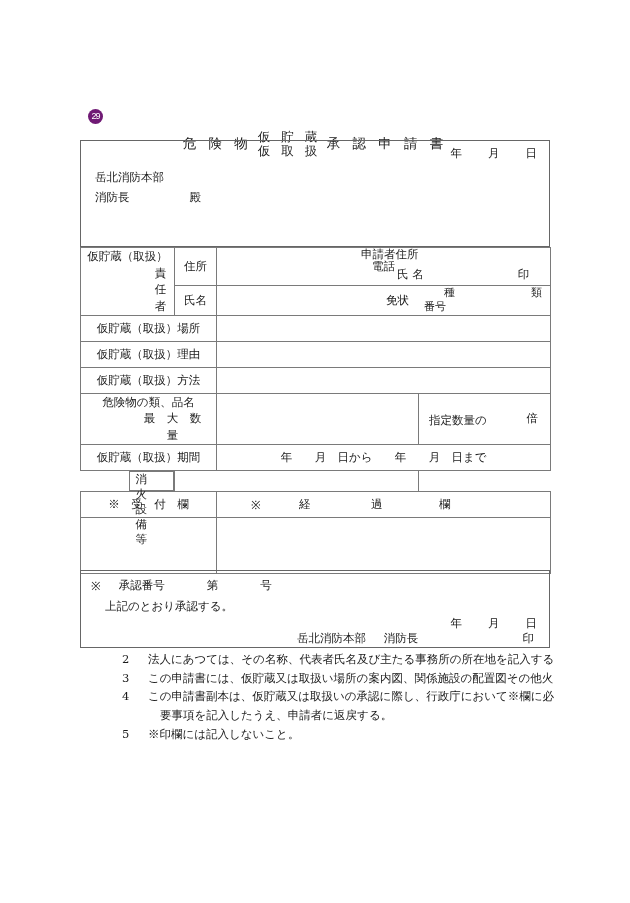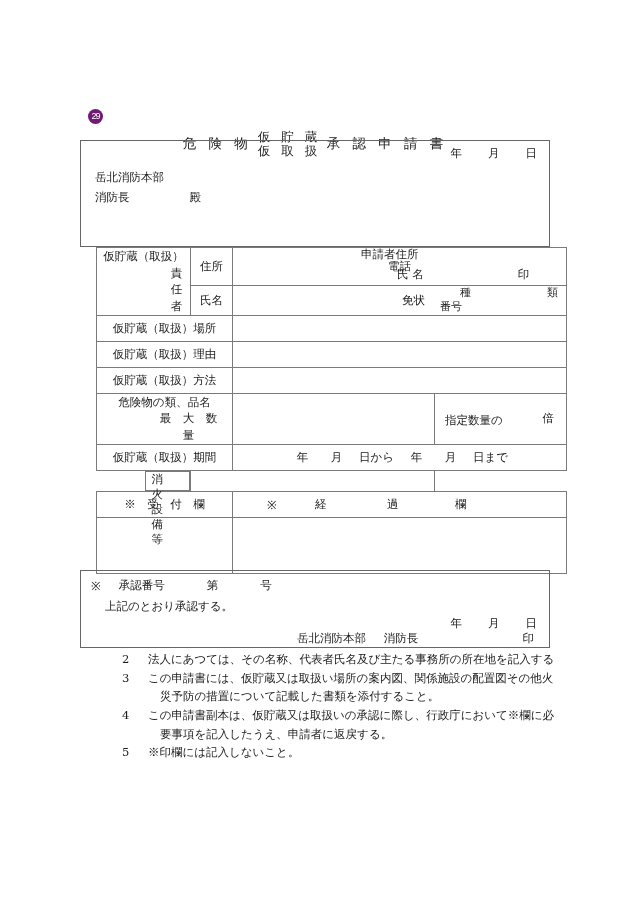--- a/index.html
+++ b/index.html
@@ -102,21 +102,21 @@
     width: 270px;
     font-size: 11.5px;
     line-height: 1.75;
     margin-top: 40px;
   }
   .applicant .r1 { padding-left: 82px; }
   .applicant .r2 { display: flex; padding-left: 118px; }
   .applicant .r2 .in { margin-left: 94px; }
 
   
-  .main-table { top: 247px; position: absolute; left: 96px; width: 470px; }
+  .main-table { top: 247px; position: absolute; left: 80px; width: 470px; }
   .main-table table { border-collapse: collapse; width: 470px; table-layout: fixed; }
   .main-table td {
     border: 1px solid #7a7a7a;
     font-size: 11.5px;
     padding: 0 6px;
     box-sizing: border-box;
   }
 
   .lbl-2line {
     line-height: 1.45;
@@ -168,21 +168,21 @@
     right: 6px;
     bottom: 2px;
   }
 
   .kikan {
     display: flex;
     justify-content: center;
     font-size: 11.5px;
   }
   .kikan .g { display: inline-block; width: 34px; text-align: center; }
-  .kikan .g2 { display: inline-block; width: 46px; text-align: center; }
+  .kikan .g2 { display: inline-block; width: 46px; text-align: left; }
 
   .keika {
     display: flex;
     font-size: 11.5px;
     padding-left: 28px;
   }
   .keika span { display: inline-block; }
   .keika .k1 { width: 48px; }
   .keika .k2 { width: 72px; }
   .keika .k3 { width: 68px; }
@@ -411,21 +411,20 @@
       <div class="nnum">2</div>
       <div class="ntext">
         <div>法人にあつては、その名称、代表者氏名及び主たる事務所の所在地を記入する</div>
       </div>
     </div>
     <div class="nrow">
       <div class="nlabel"></div>
       <div class="nnum">3</div>
       <div class="ntext">
         <div>この申請書には、仮貯蔵又は取扱い場所の案内図、関係施設の配置図その他火</div>
-        <div class="cont">災予防の措置について記載した書類を添付すること。</div>
       </div>
     </div>
     <div class="nrow">
       <div class="nlabel"></div>
       <div class="nnum">4</div>
       <div class="ntext">
         <div>この申請書副本は、仮貯蔵又は取扱いの承認に際し、行政庁において※欄に必</div>
         <div class="cont">要事項を記入したうえ、申請者に返戻する。</div>
       </div>
     </div>

